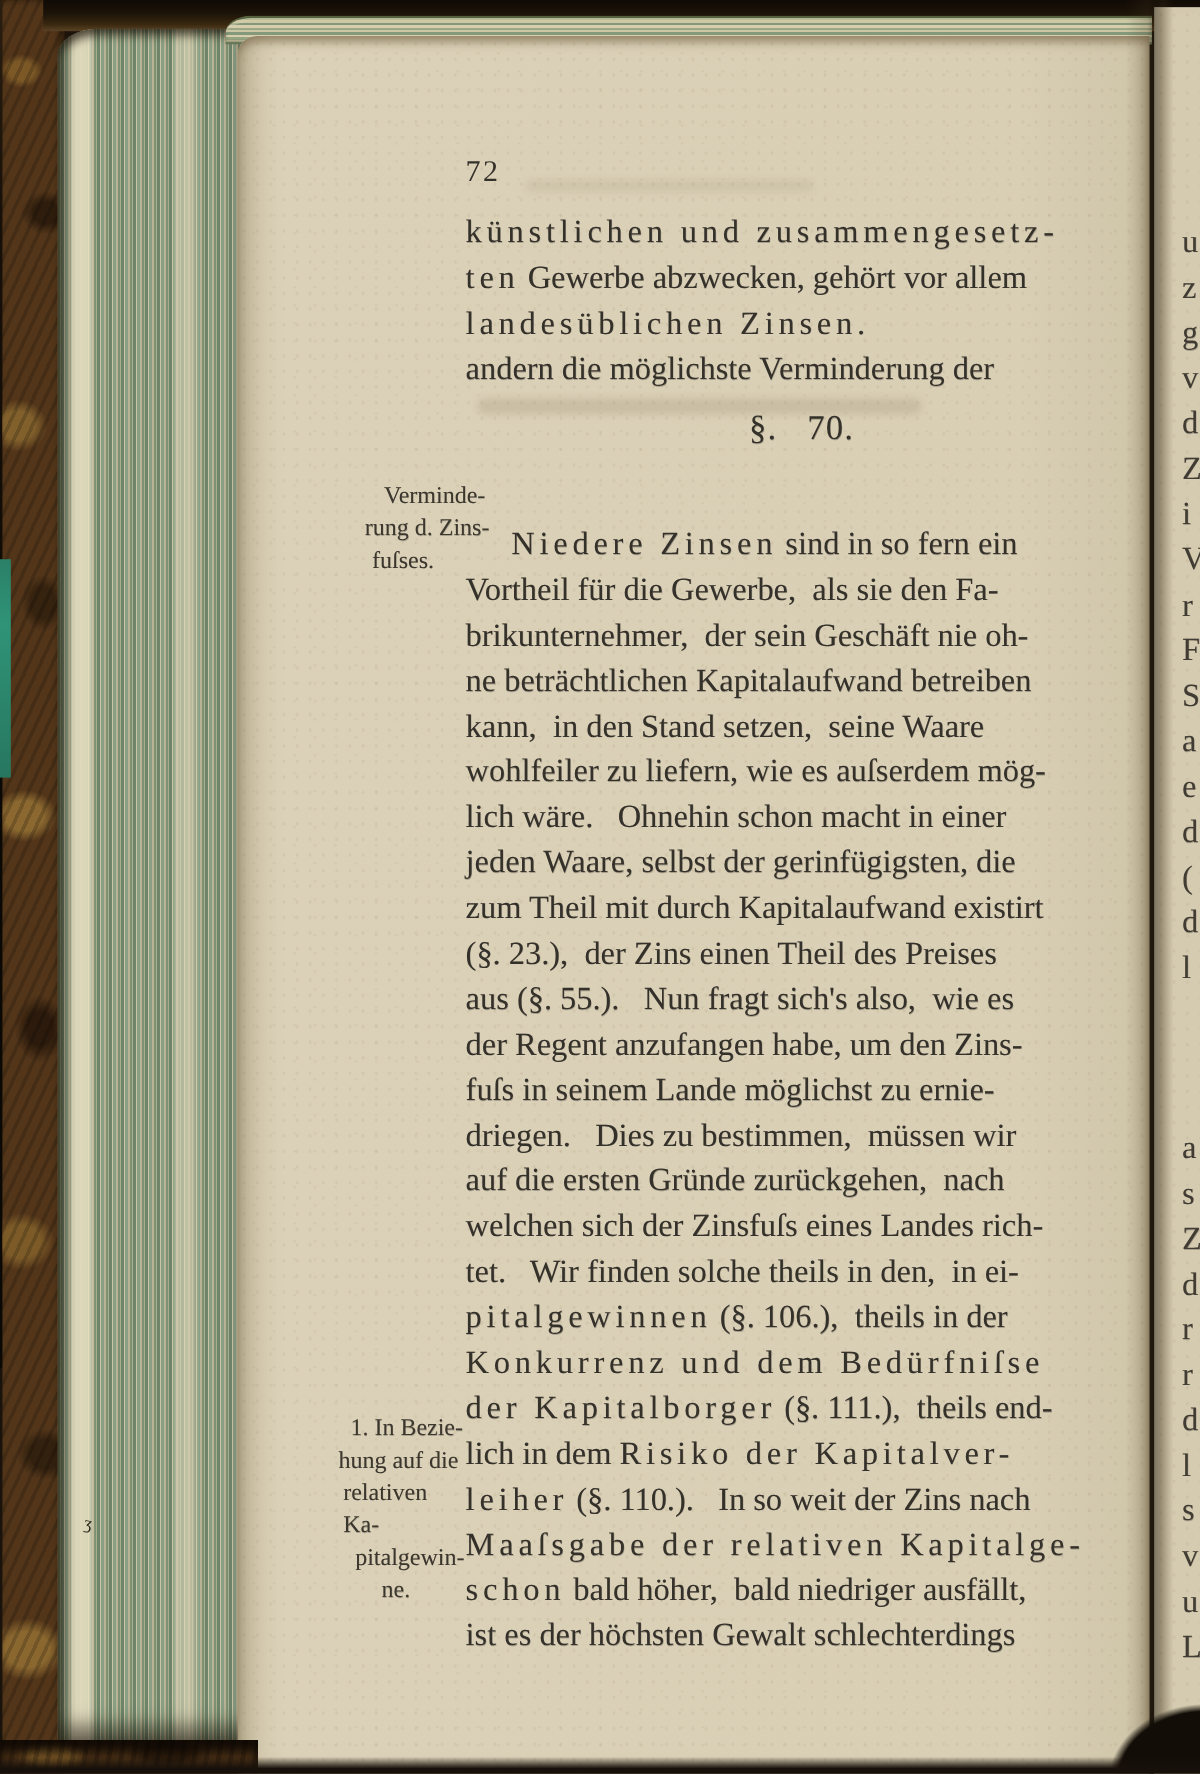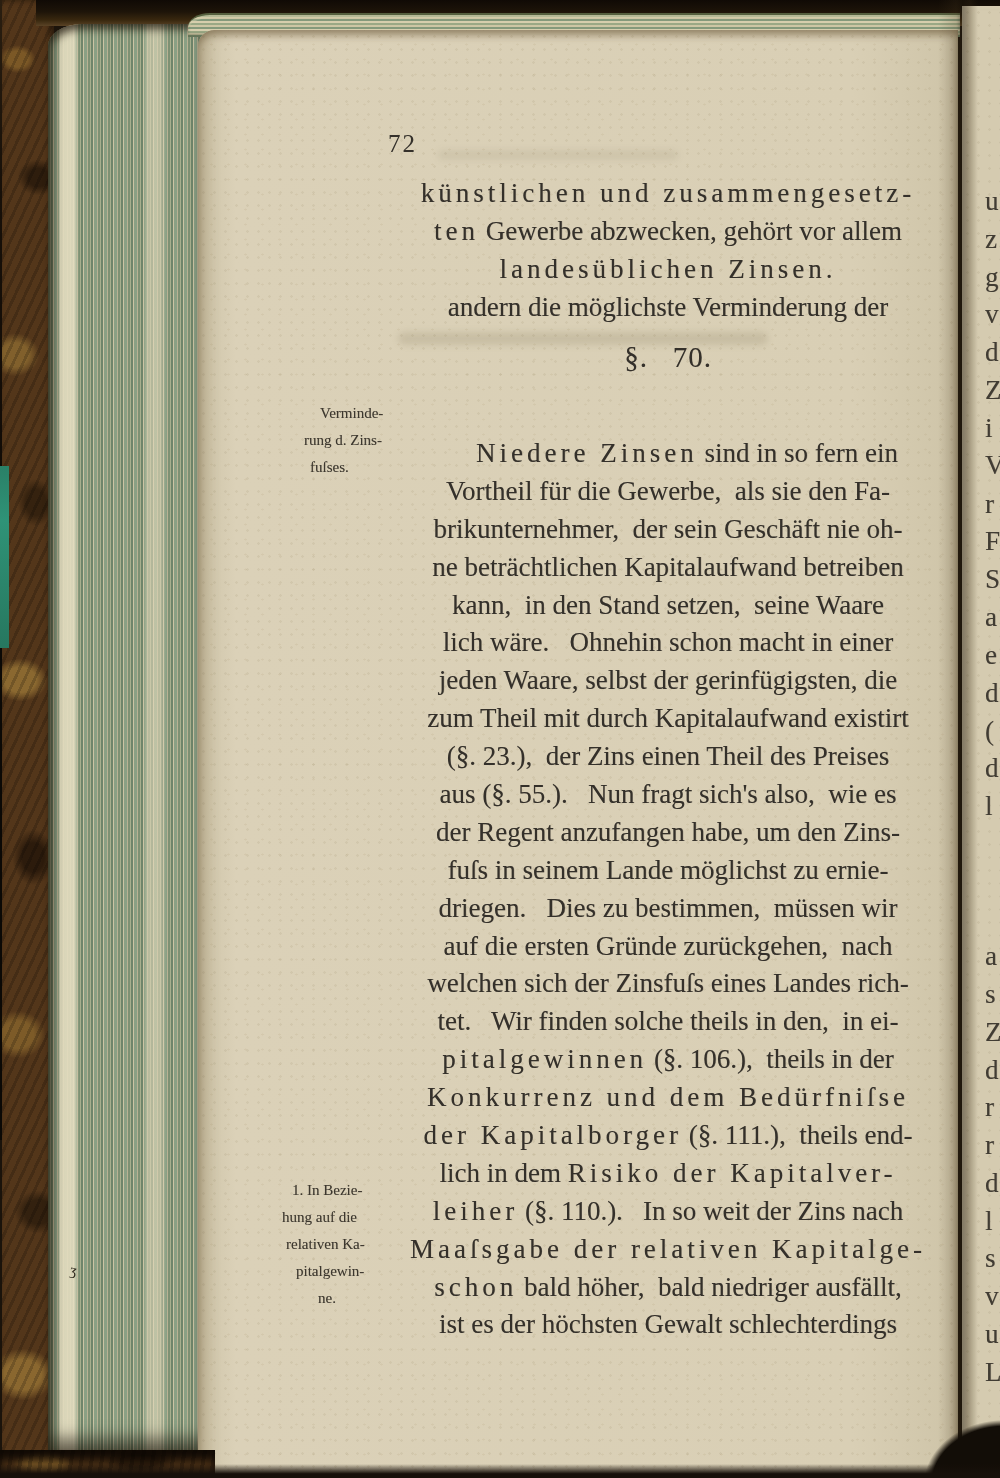--- a/index.html
+++ b/index.html
@@ -62,29 +62,29 @@
     background-position:0 0,5px 7px,0 0;
     border-top-left-radius:16px;
     box-shadow:inset 0 5px 7px rgba(90,70,40,.4),inset 9px 0 14px rgba(120,100,65,.28),
                inset -4px 0 8px rgba(110,90,60,.22);}
   .pagenum{position:absolute;left:190px;top:100px;font-size:25px;letter-spacing:2px;color:#35312b;}
   .smudge{position:absolute;left:200px;top:302px;width:370px;height:13px;border-radius:8px;
     background:rgba(112,97,66,.16);filter:blur(3px);}
   .smudge2{position:absolute;left:240px;top:120px;width:240px;height:10px;border-radius:8px;
     background:rgba(112,97,66,.10);filter:blur(3px);}
   .bodycol{position:absolute;left:190px;width:560px;color:#34302a;font-size:27px;
-    text-shadow:.4px .4px .5px rgba(52,48,42,.3);text-align:center;}
+    text-shadow:.4px .4px .5px rgba(52,48,42,.3);}
   .p1{top:148px;} .p2{top:368px;margin-top:40px;}
   .line{height:37.9px;white-space:pre;}
   .indent{padding-left:38px;}
   .sperr{letter-spacing:4px;}
   .heading{position:absolute;left:190px;top:311px;width:560px;text-align:center;
     font-size:29px;letter-spacing:1px;color:#34302a;white-space:pre;
     text-shadow:.4px .4px .5px rgba(52,48,42,.3);}
-  .mnote{position:absolute;width:104px;font-size:15px;line-height:27px;color:#3c372e;
+  .mnote{position:absolute;width:104px;font-size:20px;line-height:27px;color:#3c372e;
     text-shadow:.3px .3px .4px rgba(60,54,46,.3);}
   .mnote1{left:106px;top:370px;}
   .mnote2{left:84px;top:1147px;}
   .mnote1 .nline:nth-child(1){padding-left:16px;}
   .mnote1 .nline:nth-child(3){padding-left:6px;}
   .mnote2 .nline:nth-child(1){padding-left:10px;}
   .mnote2 .nline:nth-child(3){padding-left:4px;}
   .mnote2 .nline:nth-child(4){padding-left:14px;}
   .mnote2 .nline:nth-child(5){padding-left:36px;}
   
@@ -128,20 +128,21 @@
         <div class="line"><span>andern die möglichste Verminderung der</span></div>
       </div>
     <div class="smudge"></div>
     <div class="heading">§.   70.</div>
     <div class="bodycol p2" id="para2">
         <div class="line indent"><span class="sperr">Niedere Zinsen</span><span> sind in so fern ein</span></div>
         <div class="line"><span>Vortheil für die Gewerbe,  als sie den Fa-</span></div>
         <div class="line"><span>brikunternehmer,  der sein Geschäft nie oh-</span></div>
         <div class="line"><span>ne beträchtlichen Kapitalaufwand betreiben</span></div>
         <div class="line"><span>kann,  in den Stand setzen,  seine Waare</span></div>
+        <div class="line"><span>wohlfeiler zu liefern, wie es auſserdem mög-</span></div>
         <div class="line"><span>lich wäre.   Ohnehin schon macht in einer</span></div>
         <div class="line"><span>jeden Waare, selbst der gerinfügigsten, die</span></div>
         <div class="line"><span>zum Theil mit durch Kapitalaufwand existirt</span></div>
         <div class="line"><span>(§. 23.),  der Zins einen Theil des Preises</span></div>
         <div class="line"><span>aus (§. 55.).   Nun fragt sich's also,  wie es</span></div>
         <div class="line"><span>der Regent anzufangen habe, um den Zins-</span></div>
         <div class="line"><span>fuſs in seinem Lande möglichst zu ernie-</span></div>
         <div class="line"><span>driegen.   Dies zu bestimmen,  müssen wir</span></div>
         <div class="line"><span>auf die ersten Gründe zurückgehen,  nach</span></div>
         <div class="line"><span>welchen sich der Zinsfuſs eines Landes rich-</span></div>

